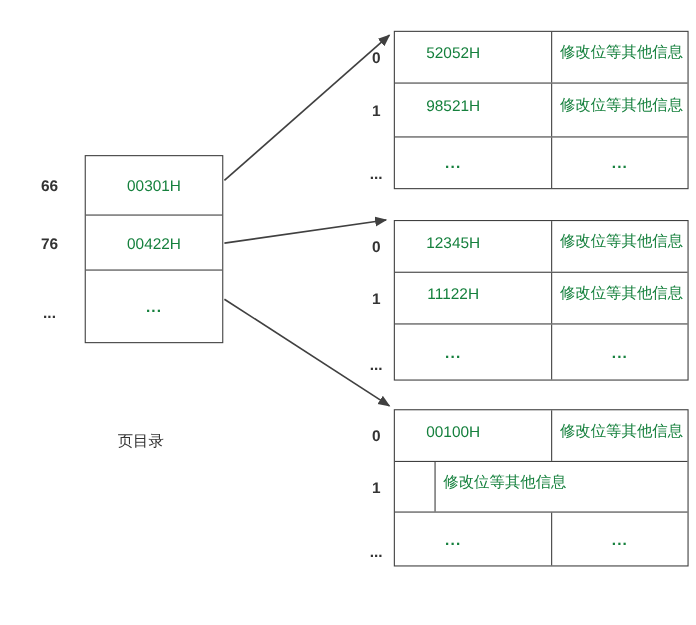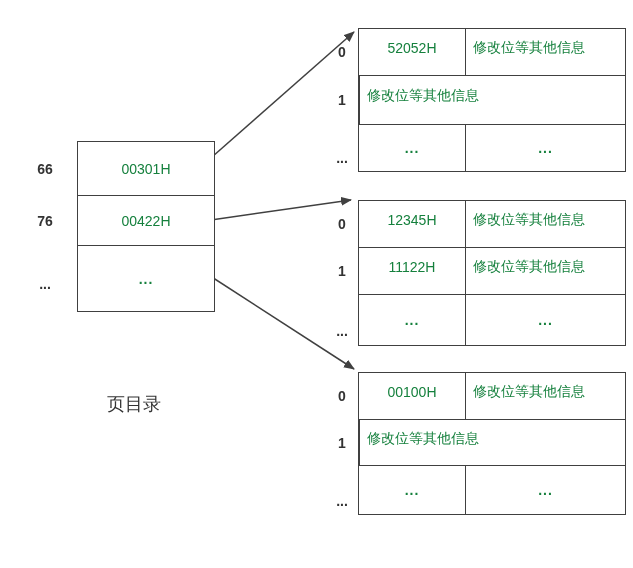--- a/index.html
+++ b/index.html
@@ -45,20 +45,21 @@
   }
   .pt .cell { padding-bottom: 8px; }
   .pt .row.dots-row .cell { padding-bottom: 0; }
   .cell.val { flex: 1; }
   .cell.frame { width: 106px; flex: none; }
   .cell.info {
     flex: 1;
     border-left: 1.5px solid #404040;
     justify-content: flex-start;
     padding-left: 7px;
+    margin-left: 36px;
   }
   .dots-row .cell, .cell.dots {
     font-weight: 700;
     letter-spacing: 1px;
   }
   .rlabel {
     position: absolute;
     top: 50%;
     transform: translateY(-50%);
     width: 32px;
@@ -67,42 +68,42 @@
     font-weight: 700;
     color: #333333;
     white-space: nowrap;
   }
   .dir .rlabel { left: -49px; }
   .pt .rlabel { left: -33px; }
   .rlabel.low { top: 72%; }
   .dir .rlabel.low { top: 58%; }
   .caption {
     position: absolute;
-    font-size: 18px;
+    font-size: 14px;
     color: #333333;
     white-space: nowrap;
   }
 </style>
 </head>
 <body>
 
 <div class="canvas">
 
   <svg class="arrows" viewBox="0 0 633 568" xmlns="http://www.w3.org/2000/svg">
     <defs>
       <marker id="ah" markerUnits="userSpaceOnUse" markerWidth="12" markerHeight="10" refX="10" refY="4.5" orient="auto">
         <path d="M0,0 L11,4.5 L0,9 Z" fill="#404040"></path>
       </marker>
     </defs>
     <line x1="204" y1="164" x2="354" y2="32" stroke="#404040" stroke-width="1.5" marker-end="url(#ah)"></line>
     <line x1="204" y1="221" x2="351" y2="200" stroke="#404040" stroke-width="1.5" marker-end="url(#ah)"></line>
     <line x1="204" y1="272" x2="354" y2="369" stroke="#404040" stroke-width="1.5" marker-end="url(#ah)"></line>
   </svg>
 
-  <div class="tbl dir" style="left:77px; top:141px; width:138px;">
+  <div class="tbl dir" style="left:77px; top:141px; width:126px;">
     <div class="row" style="height:53px">
       <span class="rlabel">66</span>
       <div class="cell val">00301H</div>
     </div>
     <div class="row" style="height:50px">
       <span class="rlabel">76</span>
       <div class="cell val">00422H</div>
     </div>
     <div class="row dots-row" style="height:66px">
       <span class="rlabel low">...</span>
@@ -112,20 +113,21 @@
   <div class="caption" style="left:107px; top:392px;">页目录</div>
 
   <div class="tbl pt" style="left:358px; top:28px; width:268px;">
     <div class="row" style="height:46px">
       <span class="rlabel">0</span>
       <div class="cell frame">52052H</div>
       <div class="cell info">修改位等其他信息</div>
     </div>
     <div class="row" style="height:49px">
       <span class="rlabel">1</span>
+      <div class="cell frame">98521H</div>
       <div class="cell info">修改位等其他信息</div>
     </div>
     <div class="row dots-row" style="height:47px">
       <span class="rlabel low">...</span>
       <div class="cell frame">...</div>
       <div class="cell info" style="justify-content:center; padding-left:0;">...</div>
     </div>
   </div>
 
   <div class="tbl pt" style="left:358px; top:200px; width:268px;">

